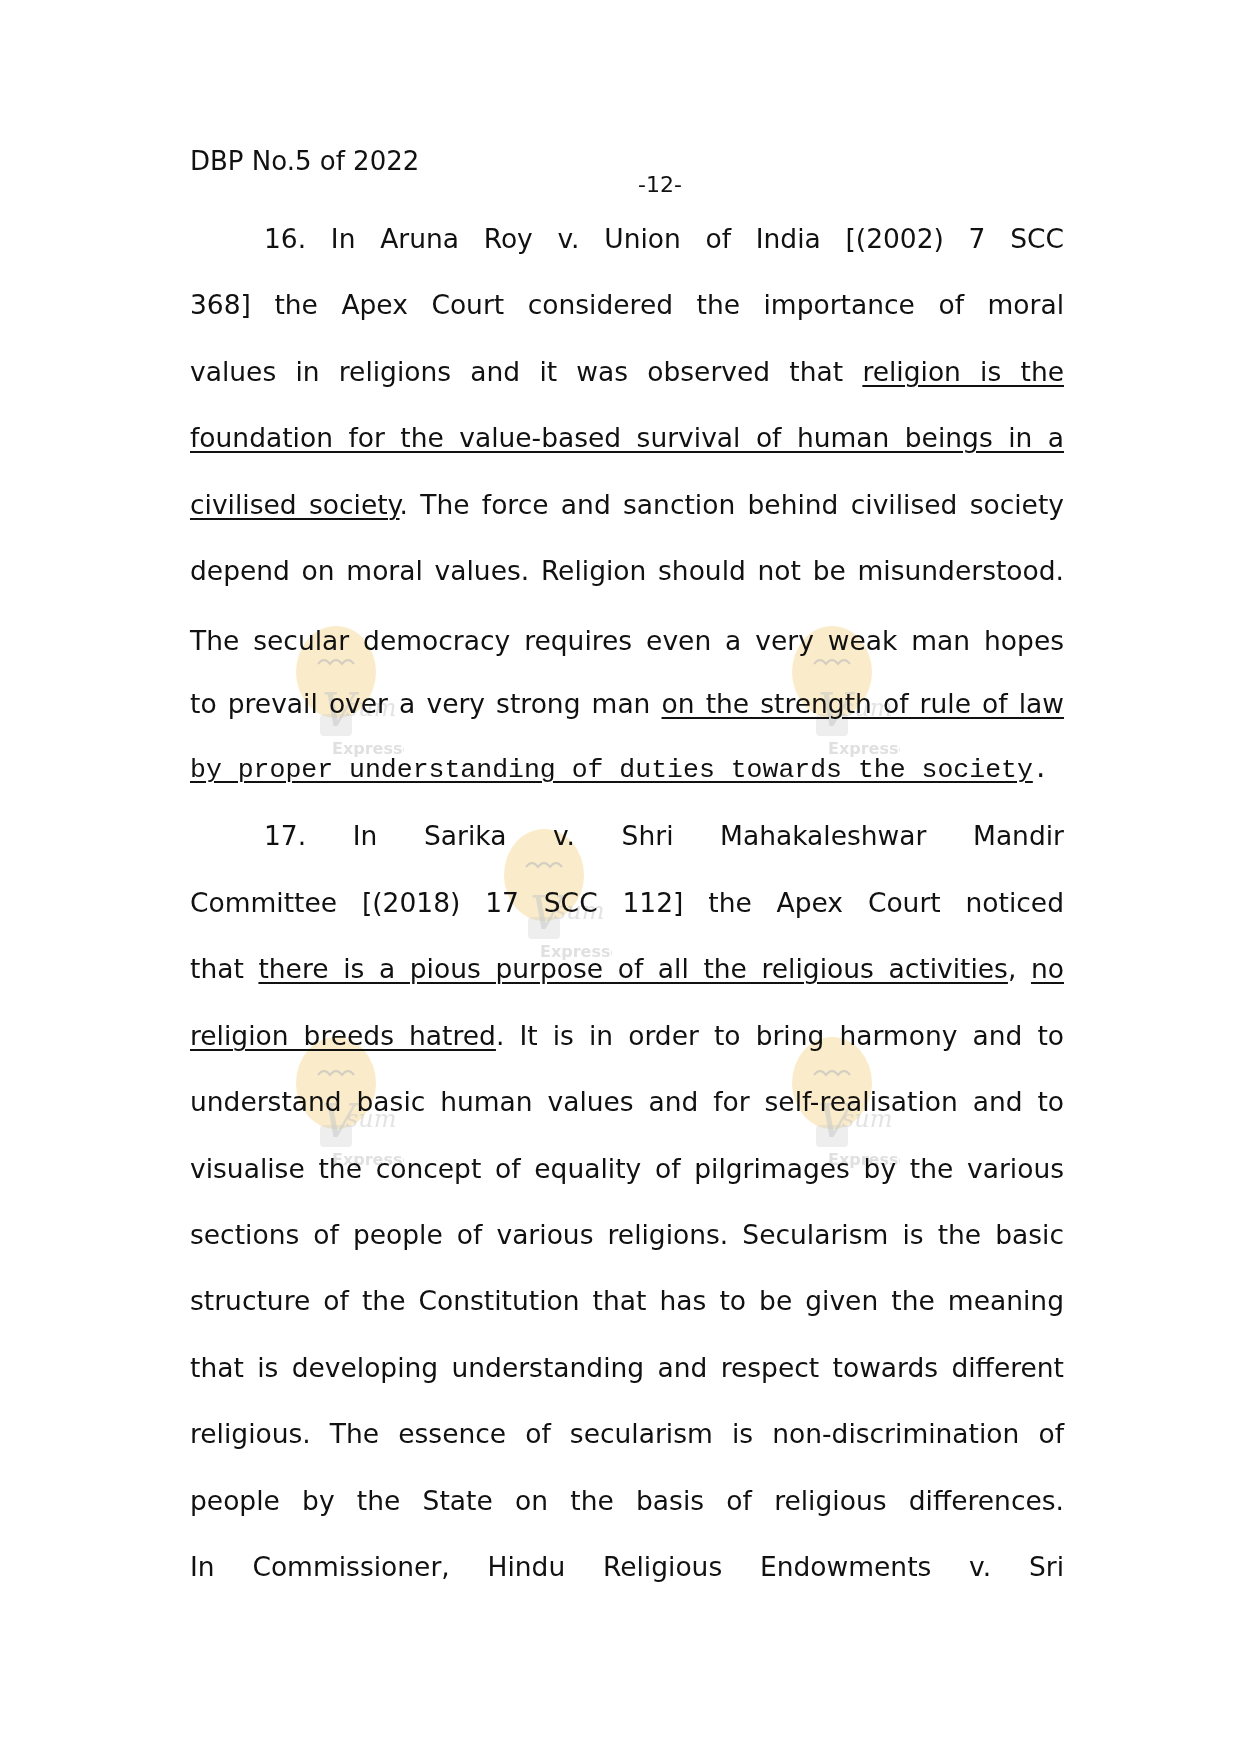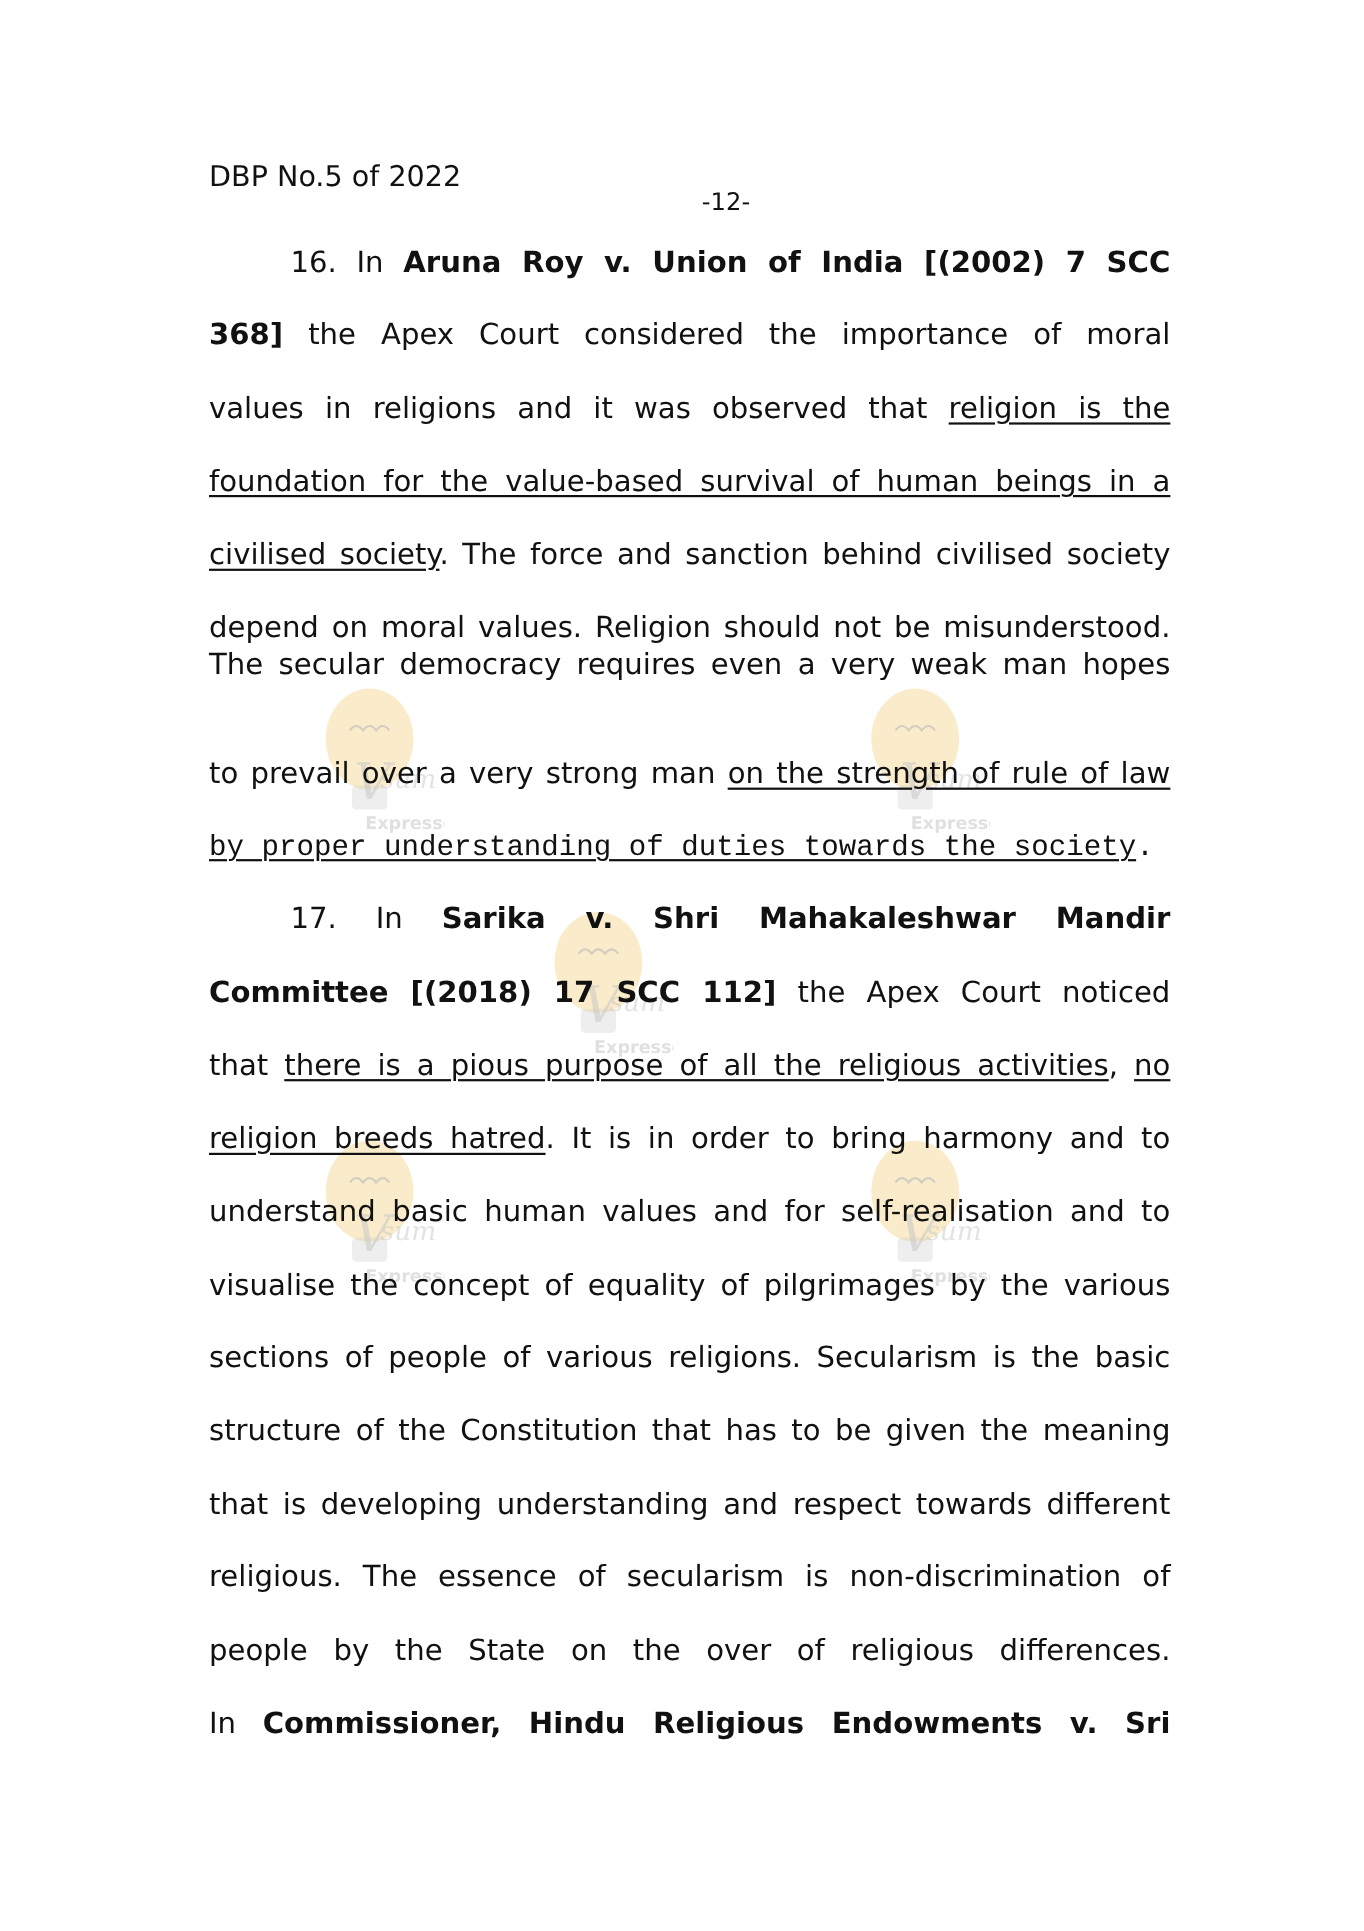--- a/index.html
+++ b/index.html
@@ -4,21 +4,21 @@
 <style>
   html, body { margin:0; padding:0; background:#ffffff; }
   body { width:1240px; height:1755px; position:relative; overflow:hidden;
          font-family:"DejaVu Sans","Liberation Sans",sans-serif; color:#111111; }
   .header { position:absolute; left:190px; top:146px; font-size:26px; color:#111; }
   .pagenum { position:absolute; left:0; width:1320px; text-align:center; top:172px; font-size:22px; color:#111; }
   .line { position:absolute; left:190px; width:874px; font-size:26.5px; line-height:34px;
           white-space:nowrap; text-align:justify; text-align-last:justify; }
   .line.last { text-align-last:left; }
   .line.indent { left:264px; width:800px; }
-  b { font-weight:bold; }
+  b { font-weight:normal; }
   u { text-decoration:underline; text-underline-offset:4px; text-decoration-thickness:2px; }
   .wm { position:absolute; width:120px; height:150px; pointer-events:none; z-index:0; }
   .text-layer { position:relative; z-index:1; }
 </style>
 </head>
 <body>
 
 <div>
   <div class="header">DBP No.5 of 2022</div>
   <div class="pagenum">-12-</div>
@@ -65,29 +65,29 @@
           <text x="48" y="130" font-family="DejaVu Sans, sans-serif" font-weight="bold" font-size="16" fill="#cccccc" opacity="0.6">Expresso</text>
         </svg></div>
     </div>
   <div id="body-text" class="text-layer">
       <div class="line indent" style="top: 222px;"><span>16.   In </span><span><b>Aruna  Roy v. Union  of  India [(2002)  7  SCC</b></span></div>
       <div class="line" style="top: 288px;"><span><b>368]</b></span><span> the Apex Court considered the importance of moral</span></div>
       <div class="line" style="top: 355px;"><span>values in religions and it was observed that </span><span><u>religion is the</u></span></div>
       <div class="line" style="top: 421px;"><span><u>foundation for the value-based survival of human beings in a</u></span></div>
       <div class="line" style="top: 488px;"><span><u>civilised society</u></span><span>. The force and sanction behind civilised society</span></div>
       <div class="line" style="top: 554px;"><span>depend on moral values. Religion should not be misunderstood.</span></div>
-      <div class="line" style="top: 588px;"><span>The secular democracy requires even a very weak man hopes</span></div>
+      <div class="line" style="top: 624px;"><span>The secular democracy requires even a very weak man hopes</span></div>
       <div class="line" style="top: 687px;"><span>to prevail over a very strong man </span><span><u>on the strength of rule of law</u></span></div>
       <div class="line last" style="top: 753px; font-family: Liberation Mono, monospace;"><span><u>by proper understanding of duties towards the society</u></span><span>.</span></div>
       <div class="line indent" style="top: 819px;"><span>17. In </span><span><b>Sarika v. Shri Mahakaleshwar Mandir</b></span></div>
       <div class="line" style="top: 886px;"><span><b>Committee [(2018) 17 SCC 112]</b></span><span> the Apex Court noticed</span></div>
       <div class="line" style="top: 952px;"><span>that </span><span><u>there is a pious purpose of all the religious activities</u></span><span>, </span><span><u>no</u></span></div>
       <div class="line" style="top: 1019px;"><span><u>religion breeds hatred</u></span><span>. It is in order to bring harmony and to</span></div>
       <div class="line" style="top: 1085px;"><span>understand basic human values and for self-realisation and to</span></div>
       <div class="line" style="top: 1152px;"><span>visualise the concept of equality of pilgrimages by the various</span></div>
       <div class="line" style="top: 1218px;"><span>sections of people of various religions. Secularism is the basic</span></div>
       <div class="line" style="top: 1284px;"><span>structure of the Constitution that has to be given the meaning</span></div>
       <div class="line" style="top: 1351px;"><span>that is developing understanding and respect towards different</span></div>
       <div class="line" style="top: 1417px;"><span>religious. The essence of secularism is non-discrimination of</span></div>
-      <div class="line" style="top: 1484px;"><span>people by the State on the over of religious differences.</span></div>
+      <div class="line" style="top: 1484px;"><span>people by the State on the basis of religious differences.</span></div>
       <div class="line" style="top: 1550px;"><span>In </span><span><b>Commissioner, Hindu Religious Endowments v. Sri</b></span></div>
     </div>
 </div>
 
 </body></html>

